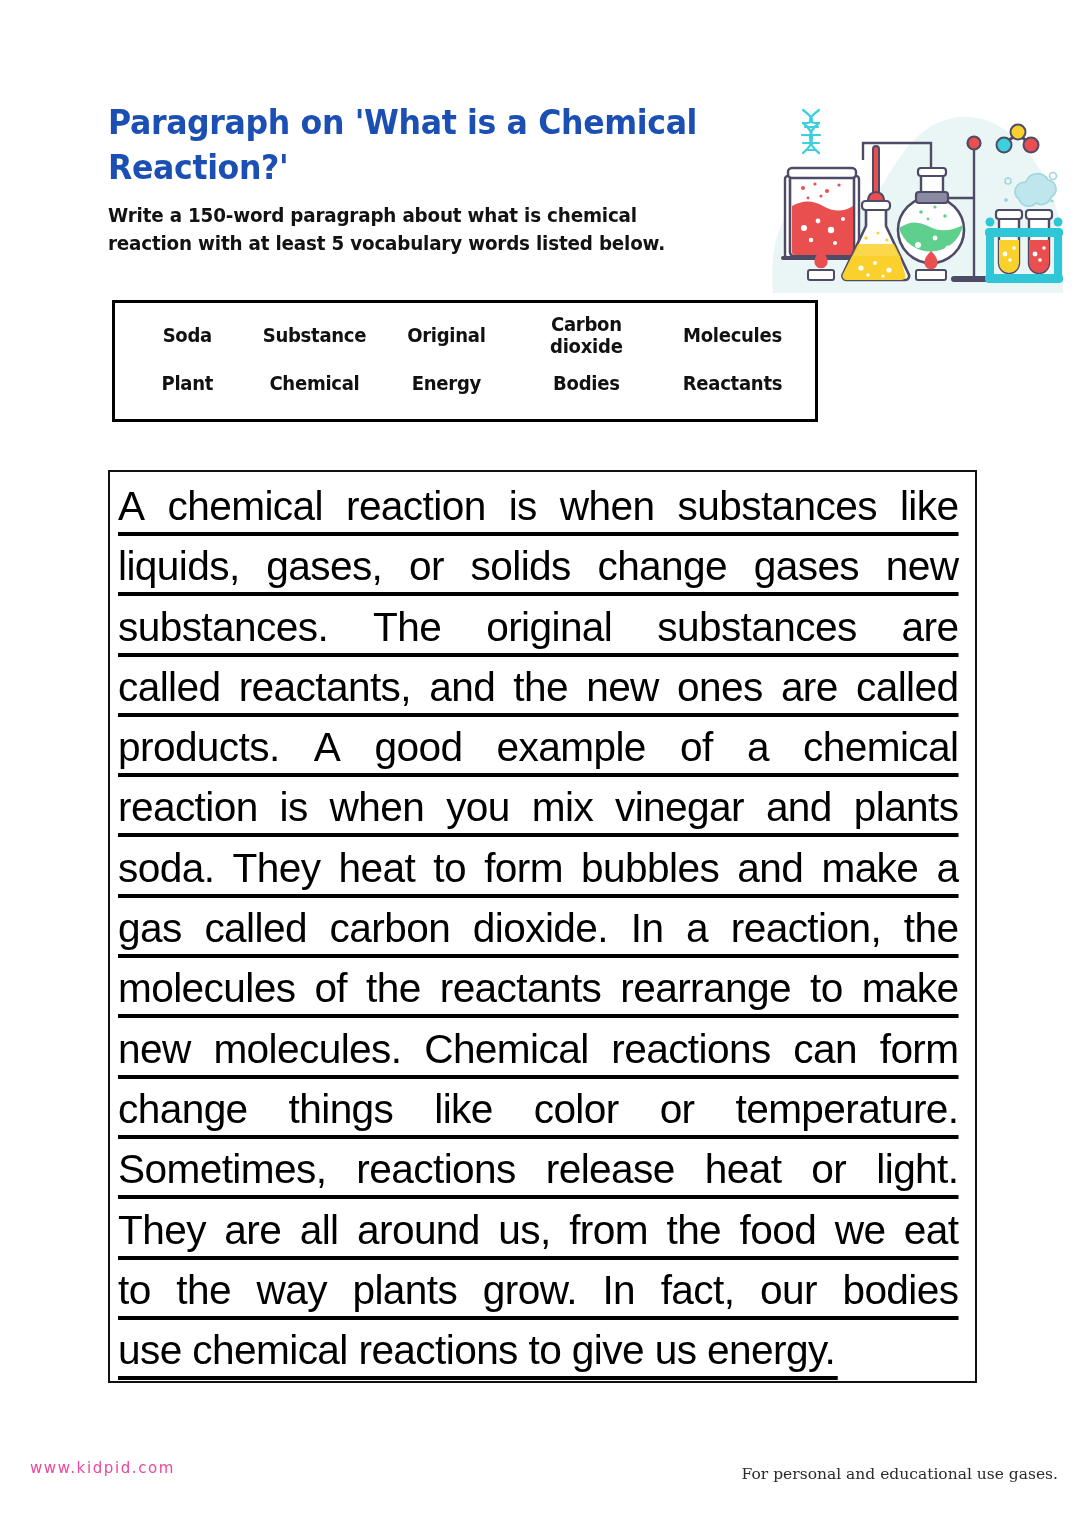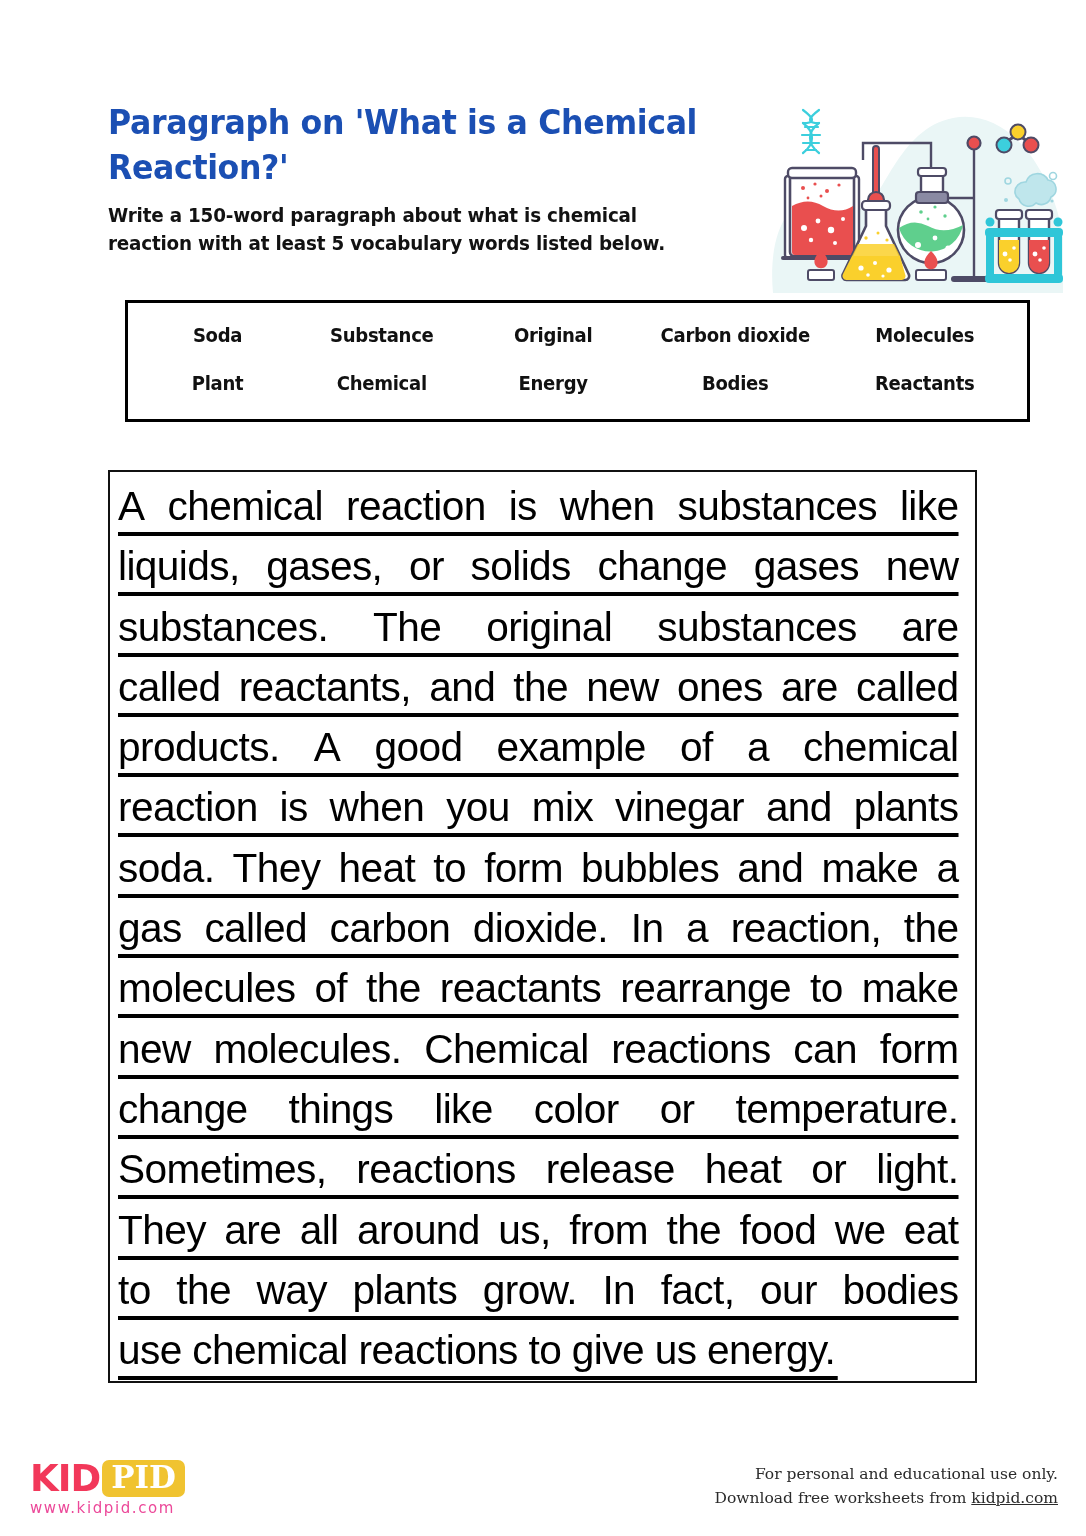--- a/index.html
+++ b/index.html
@@ -53,23 +53,23 @@
     margin: 12px 0 0 0;
     letter-spacing: -0.2px;
     transform: scaleX(0.94);
     transform-origin: left top;
     white-space: pre-line;
   }
 
   
   .vocab-box {
     position: absolute;
-    left: 125px;
+    left: 112px;
     top: 300px;
-    width: 905px;
+    width: 706px;
     height: 122px;
     border: 3px solid #000000;
     box-sizing: border-box;
     background: #ffffff;
   }
   .vocab-grid {
     position: absolute;
     left: 0; right: 0; top: 0; bottom: 0;
     display: grid;
     grid-template-columns: 0.92fr 1.08fr 1fr 1.22fr 1.08fr;
@@ -512,27 +512,18 @@
         <span>our</span>
         <span>bodies</span>
       </div>
     </div>
     <div class="para-line">
       <div class="para-text last"><span>use</span>&nbsp;<span>chemical</span>&nbsp;<span>reactions</span>&nbsp;<span>to</span>&nbsp;<span>give</span>&nbsp;<span>us</span>&nbsp;<span>energy.</span></div>
     </div>
   </div>
 
 <div class="footer-logo">
-  <div class="logo-row">
-    <span class="logo-kid">KID</span>
-    <span class="logo-pid-box">
-      <span class="logo-pid">PID</span>
-    </span>
-  </div>
   <div class="logo-url">www.kidpid.com</div>
 </div>
 
 <div class="footer-note">
-  <div>For personal and educational use only.</div>
-  <div>
-    <span>Download free worksheets from </span><span class="link">kidpid.com</span>
-  </div>
+  <div>For personal and educational use gases.</div>
 </div>
 
 </body></html>

